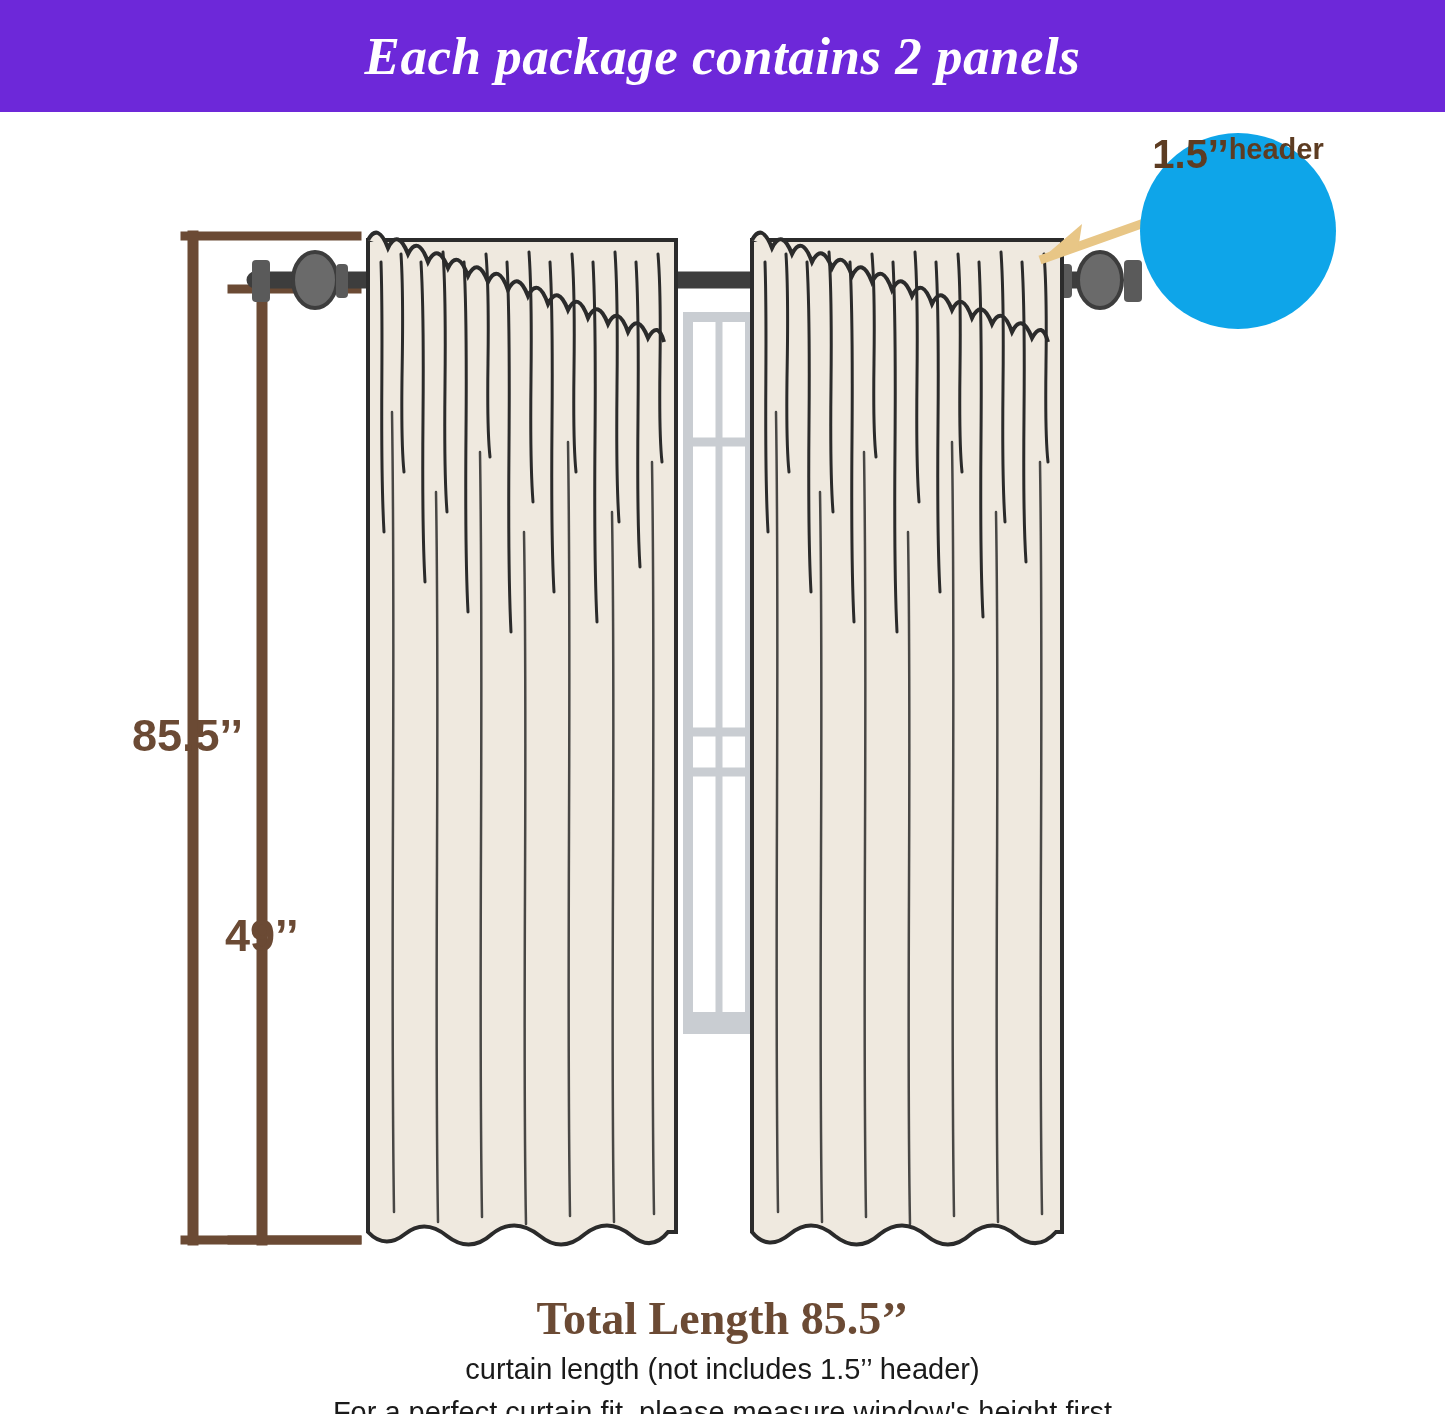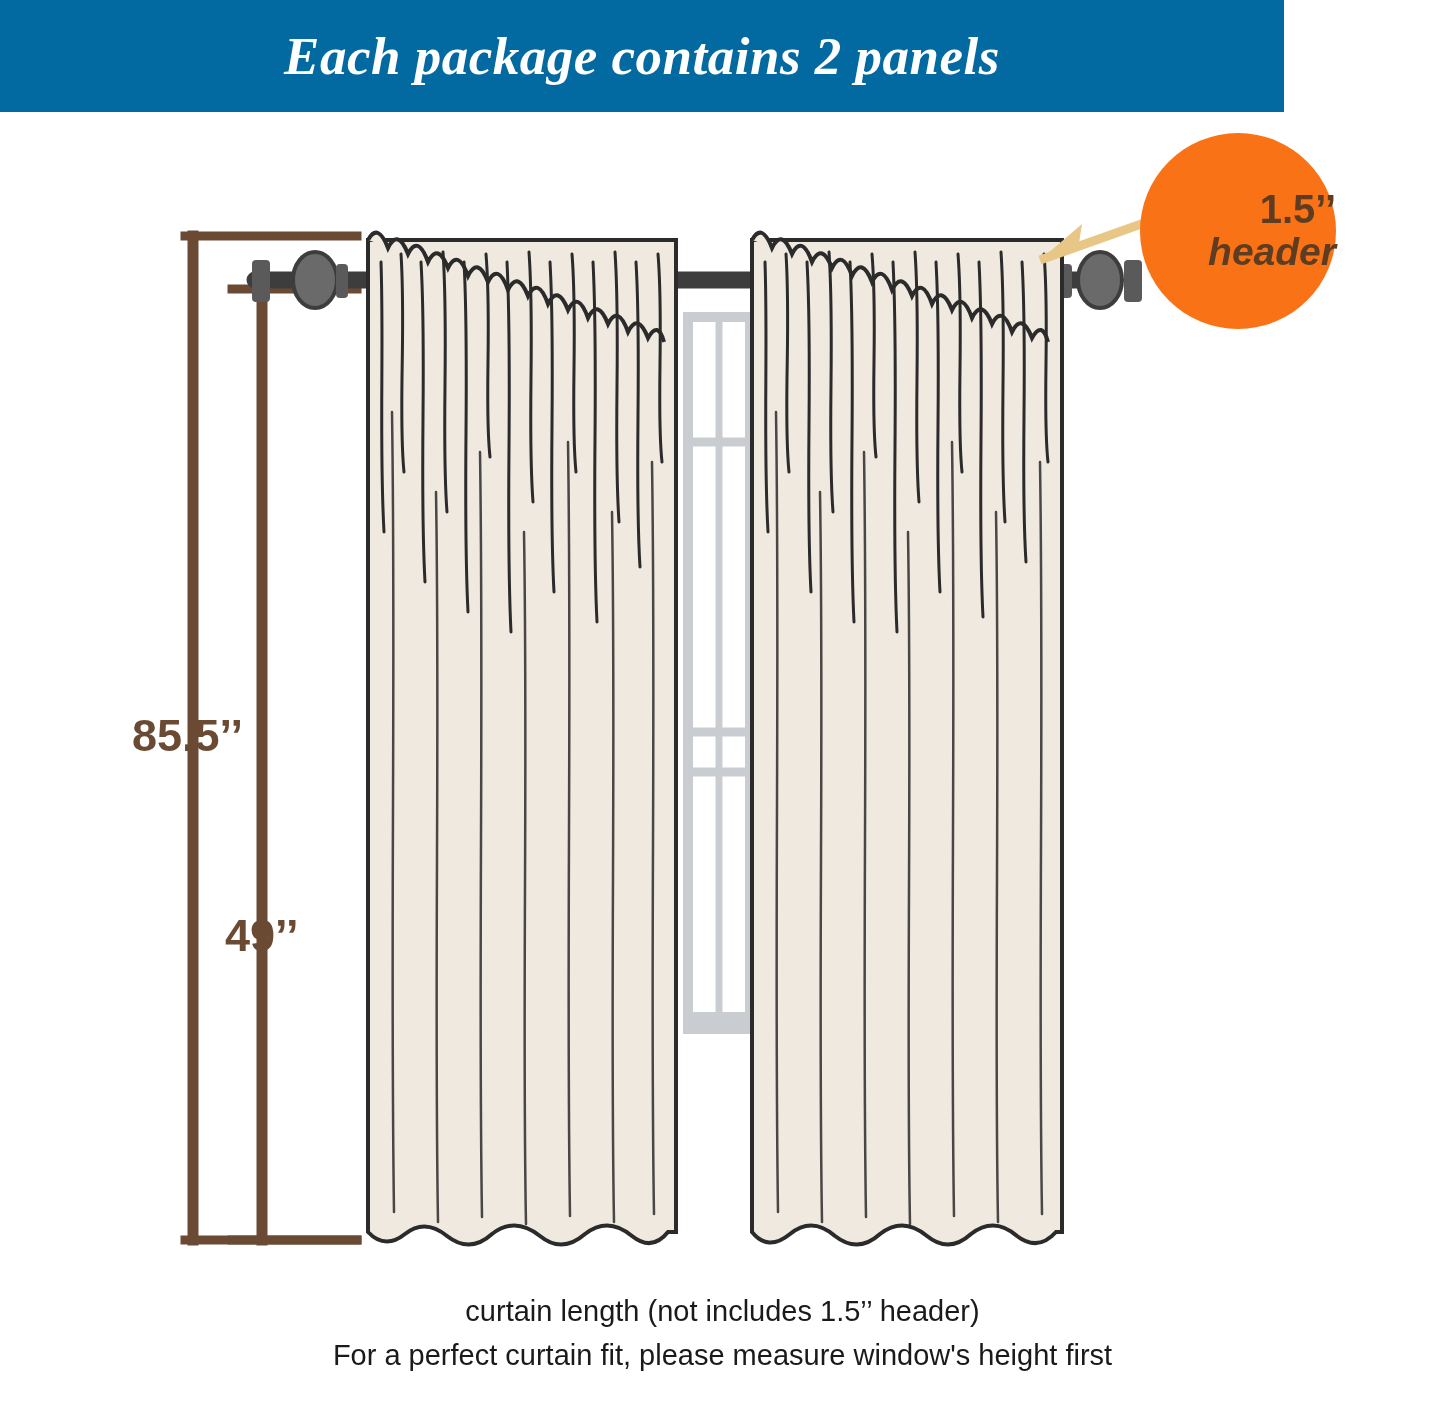--- a/index.html
+++ b/index.html
@@ -13,23 +13,23 @@
     position: relative;
     font-family: "Liberation Sans", sans-serif;
     overflow: hidden;
   }
 
   
   .banner {
     position: absolute;
     left: 0;
     top: 0;
-    width: 1284px;
+    width: 1445px;
     height: 112px;
-    background: #0369a1;
+    background: #6d28d9;
     display: flex;
     align-items: center;
     justify-content: center;
   }
   .banner-text {
     color: #ffffff;
     font-family: "Liberation Serif", serif;
     font-style: italic;
     font-weight: bold;
     font-size: 53px;
@@ -50,38 +50,37 @@
   }
 
   
   .callout {
     position: absolute;
     left: 1140px;
     top: 133px;
     width: 196px;
     height: 196px;
     border-radius: 50%;
-    background: #f97316;
+    background: #0ea5e9;
     display: flex;
-    flex-direction: column;
-    align-items: flex-end;
+    flex-direction: row;
+    align-items: flex-start;
     justify-content: center;
   }
   .callout .line1 {
     color: #5d3c22;
     font-size: 40px;
     font-weight: bold;
     line-height: 1.05;
   }
   .callout .line2 {
     color: #5d3c22;
-    font-size: 39px;
+    font-size: 29px;
     font-weight: bold;
     line-height: 1.15;
-    font-style: italic;
   }
 
   
   .dim-label {
     position: absolute;
     color: #6b4a34;
     font-weight: bold;
     white-space: nowrap;
   }
   #dim-total-label {
@@ -248,15 +247,16 @@
 
 <div class="callout">
   <div class="line1">1.5’’</div>
   <div class="line2">header</div>
 </div>
 
 <div class="dim-label" id="dim-total-label">85.5’’</div>
 <div class="dim-label" id="dim-curtain-label">49’’</div>
 
 <div class="footer">
+  <div class="total">Total Length 85.5’’</div>
   <div class="sub1">curtain length (not includes 1.5’’ header)</div>
   <div class="sub2">For a perfect curtain fit, please measure window's height first</div>
 </div>
 
 </body></html>

